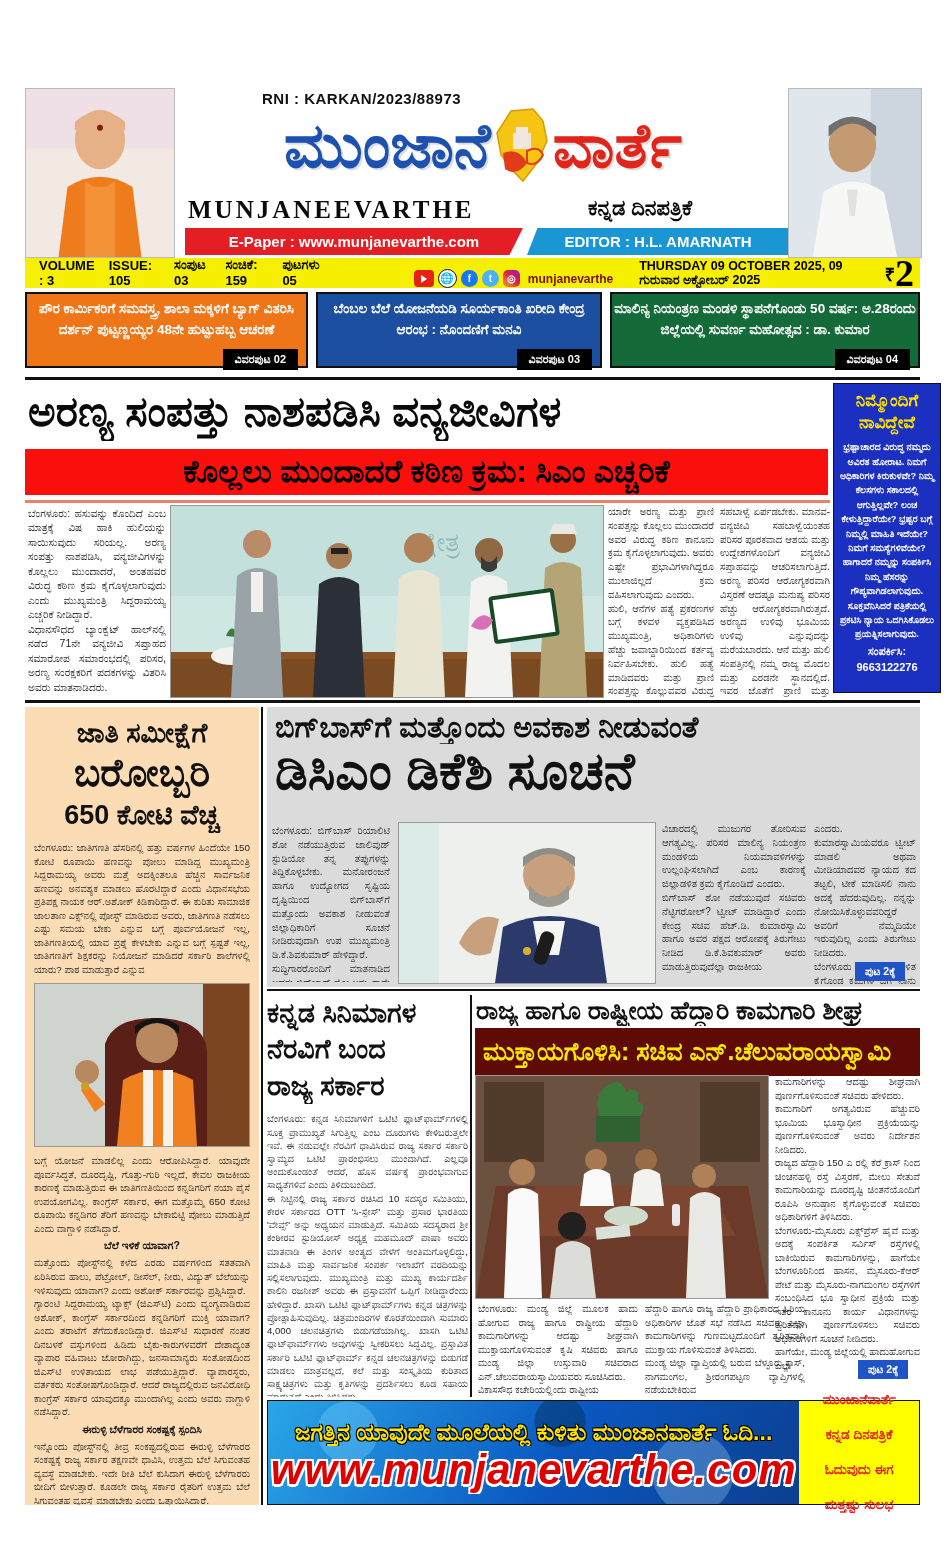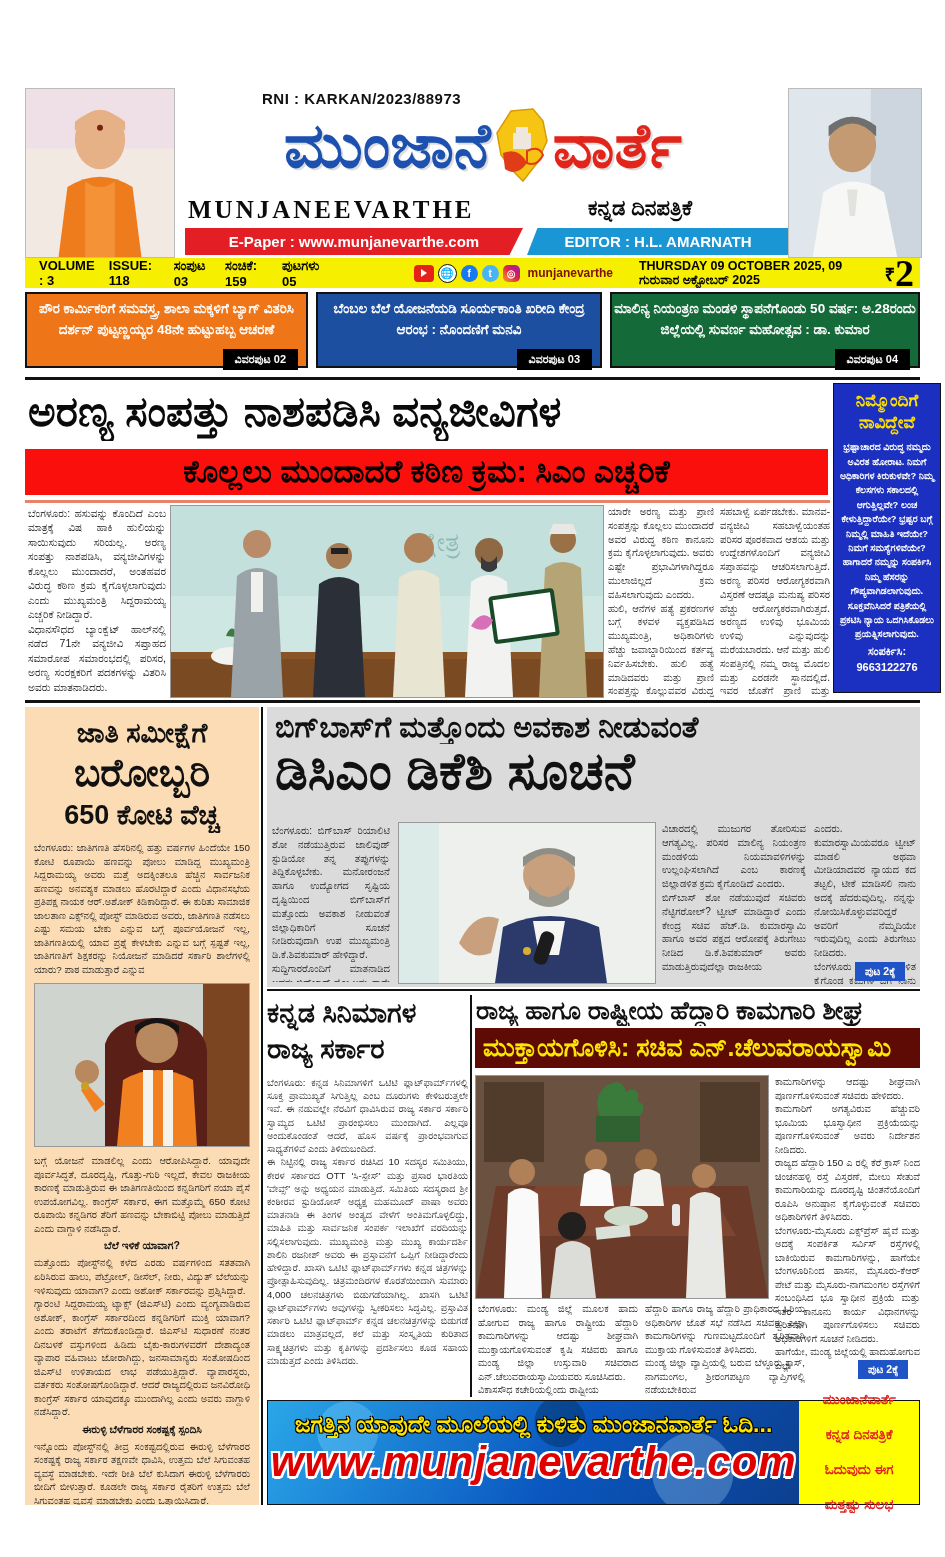--- a/index.html
+++ b/index.html
@@ -19,21 +19,21 @@
   #title-red{color:#e1251b;}
   #title-en{left:188px;top:196px;font-size:25px;font-weight:900;letter-spacing:3px;color:#0b0b0b;font-family:Liberation Serif, serif;}
   #tagline{left:588px;top:196px;font-size:21px;font-weight:900;color:#0b0b0b;}
   .mast-bar{top:228px;height:27px;color:#fff;font-size:15px;font-weight:bold;
             display:flex;align-items:center;justify-content:center;}
   #epaper-bar{left:185px;width:338px;background:#e31e25;clip-path:polygon(0 0,100% 0,96% 100%,0 100%);}
   #editor-bar{left:527px;width:262px;background:#1b96d4;clip-path:polygon(4% 0,100% 0,100% 100%,0 100%);}
 
   
   #infobar{left:25px;top:258px;width:895px;height:30px;background:#f7ef00;
-           display:flex;align-items:center;font-size:13px;font-weight:bold;color:#000;}
+           display:flex;align-items:flex-end;font-size:13px;font-weight:bold;color:#000;}
   #infobar .seg{margin-left:14px;}
   #icons{display:flex;align-items:center;gap:4px;margin-left:90px;}
   .sicon{width:17px;height:17px;border-radius:50%;display:flex;align-items:center;justify-content:center;
          color:#fff;font-size:10px;font-weight:bold;}
   .yt{width:20px;border-radius:4px;background:#e62117;}
   .yt::before{content:"";display:block;width:0;height:0;border-left:6px solid #fff;border-top:4px solid transparent;border-bottom:4px solid transparent;}
   .globe{background:#fff;color:#111;border:1px solid #111;font-size:11px;}
   .fb{background:#1877f2;}
   .tw{background:#4ab3f4;}
   .ig{border-radius:5px;background:linear-gradient(45deg,#f09433,#e6683c,#dc2743,#bc1888,#8a3ab9);}
@@ -98,37 +98,37 @@
   #hr3{left:267px;top:989px;width:653px;height:2px;}
 
   
   #cinema{left:267px;top:995px;width:201px;height:402px;overflow:hidden;}
   .cin-h{font-size:27px;font-weight:900;line-height:1.35;}
   #cinema .bodytxt{font-size:9.6px;margin-top:8px;}
   #vdiv2{left:470px;top:995px;width:1.5px;height:402px;background:#111;}
 
   
   #hw-head{left:476px;top:996px;width:444px;font-size:25px;font-weight:900;}
-  #hw-bar{left:475px;top:1028px;width:445px;height:40px;background:#5e0a05;color:#ffe800;
+  #hw-bar{left:475px;top:1028px;width:445px;height:48px;background:#5e0a05;color:#ffe800;
           font-size:25px;font-weight:900;display:flex;align-items:center;padding-left:8px;box-sizing:border-box;}
   #meeting-photo{left:475px;top:1075px;width:292px;height:222px;border:1px solid #999;}
   #hw-colr{left:775px;top:1075px;width:145px;height:318px;overflow:hidden;font-size:9.8px;}
   #hw-cola{left:478px;top:1302px;width:160px;height:95px;overflow:hidden;font-size:9.8px;}
   #hw-colb{left:645px;top:1302px;width:160px;height:95px;overflow:hidden;font-size:9.8px;}
   #hw-badge{left:858px;top:1360px;}
 
   
   #banner{left:267px;top:1400px;width:653px;height:105px;display:flex;border:1px solid #111;box-sizing:border-box;}
   #banner-blue{width:533px;height:100%;position:relative;text-align:center;
     background:
       radial-gradient(circle at 15% 30%,#7fd8ff55 0 30px,transparent 31px),
       radial-gradient(circle at 80% 70%,#bfeaff44 0 40px,transparent 41px),
       radial-gradient(circle at 55% 20%,#03336688 0 25px,transparent 26px),
       linear-gradient(120deg,#2aa6e8,#0a57c0 55%,#0c3f8f);}
-  #banner-line1{margin-top:10px;font-size:23px;font-weight:900;color:#ffe400;
+  #banner-line1{margin-top:18px;font-size:23px;font-weight:900;color:#ffe400;
       text-shadow:-1px -1px 0 #000,1px -1px 0 #000,-1px 1px 0 #000,1px 1px 0 #000;}
   #banner-url{font-size:42px;font-weight:900;font-style:italic;color:#e00000;letter-spacing:1px;
       text-shadow:-2px -2px 0 #fff,2px -2px 0 #fff,-2px 2px 0 #fff,2px 2px 0 #fff,0 3px 0 #fff;}
   #banner-box{width:120px;height:100%;background:#ffff00;display:flex;flex-direction:column;
       align-items:center;justify-content:center;gap:19px;}
   #banner-box div{color:#e02020;font-size:13.5px;font-weight:900;}
 
   
   .ph svg{width:100%;height:100%;display:block;}
 </style>
@@ -177,21 +177,21 @@
       <rect x="62" y="0" width="38" height="127" fill="#cdd6de"></rect>
       <ellipse cx="48" cy="42" rx="18" ry="21" fill="#c49a72"></ellipse>
       <path d="M30 36 Q48 16 66 36 L66 28 Q48 14 30 28 Z" fill="#6f6f6f"></path>
       <path d="M18 127 L26 78 Q48 62 72 78 L82 127 Z" fill="#f7f7f5"></path>
       <path d="M44 76 L52 76 L50 96 L46 96 Z" fill="#e2e2de"></path>
     </svg>
   </div>
 
   <div class="abs" id="infobar">
     <span class="seg">VOLUME : 3</span>
-    <span class="seg">ISSUE: 118</span>
+    <span class="seg">ISSUE: 105</span>
     <span class="seg">ಸಂಪುಟ 03</span>
     <span class="seg">ಸಂಚಿಕೆ: 159</span>
     <span class="seg">ಪುಟಗಳು 05</span>
     <span id="icons">
       <span class="sicon yt"></span>
       <span class="sicon globe">🌐</span>
       <span class="sicon fb">f</span>
       <span class="sicon tw">t</span>
       <span class="sicon ig">◎</span>
       <span id="handle">munjanevarthe</span>
@@ -324,20 +324,21 @@
   <div class="abs bodytxt just preline" id="bb-col2">ವಿಚಾರದಲ್ಲಿ ಮುಜುಗರ ತೋರಿಸುವ ಆಗತ್ಯವಿಲ್ಲ. ಪರಿಸರ ಮಾಲಿನ್ಯ ನಿಯಂತ್ರಣ ಮಂಡಳಿಯ ನಿಯಮಾವಳಿಗಳನ್ನು ಉಲ್ಲಂಘಿಸಲಾಗಿದೆ ಎಂಬ ಕಾರಣಕ್ಕೆ ಜಿಲ್ಲಾಡಳಿತ ಕ್ರಮ ಕೈಗೊಂಡಿದೆ ಎಂದರು.
 ಬಿಗ್‌ಬಾಸ್ ಶೋ ನಡೆಯುವುದೆ ಸಚಿವರು ನೆಟ್ಟಿಗರೋಲ್? ಟ್ವೀಟ್ ಮಾಡಿದ್ದಾರೆ ಎಂದು ಕೇಂದ್ರ ಸಚಿವ ಹೆಚ್.ಡಿ. ಕುಮಾರಸ್ವಾಮಿ ಹಾಗೂ ಅವರ ಪಕ್ಷದ ಆರೋಪಕ್ಕೆ ತಿರುಗೇಟು ನೀಡಿದ ಡಿ.ಕೆ.ಶಿವಕುಮಾರ್ ಅವರು ಮಾಡುತ್ತಿರುವುದೆಲ್ಲಾ ರಾಜಕೀಯ</div>
   <div class="abs bodytxt just preline" id="bb-col3">ಎಂದರು. ಕುಮಾರಸ್ವಾಮಿಯವರೂ ಟ್ವೀಟ್ ಮಾಡಲಿ ಅಥವಾ ಮೀಡಿಯಾದವರ ನ್ಯಾಯದ ಕದ ತಟ್ಟಲಿ, ಟೀಕೆ ಮಾಡಿಸಲಿ ನಾನು ಅದಕ್ಕೆ ಹೆದರುವುದಿಲ್ಲ. ನನ್ನನ್ನು ನೋಯಿಸಿಕೊಳ್ಳುವವರಿದ್ದರೆ ಅವರಿಗೆ ನೆಮ್ಮದಿಯೇ ಇರುವುದಿಲ್ಲ ಎಂದು ತಿರುಗೇಟು ನೀಡಿದರು.
 ಬೆಂಗಳೂರು ದಕ್ಷಿಣ ಜಿಲ್ಲಾಡಳಿತ ಕೈಗೊಂಡ ಕ್ರಮಗಳ ಬಗ್ಗೆ ನಾನು ಮಾಹಿತಿ ಪಡೆದಿದ್ದೇನೆ. ಉದ್ಯೋಗ ಸೃಷ್ಟಿ ಬಹಳ ಮುಖ್ಯ, ಮನೋರಂಜನಾ ಚಟುವಟಿಕೆಗಳು</div>
   <div class="abs morebadge" id="bb-badge">ಪುಟ 2ಕ್ಕೆ</div>
 
   <div class="abs hr" id="hr3"></div>
 
   <div class="abs" id="cinema">
     <div class="cin-h nowrap">ಕನ್ನಡ ಸಿನಿಮಾಗಳ</div>
+    <div class="cin-h nowrap">ನೆರವಿಗೆ ಬಂದ</div>
     <div class="cin-h nowrap">ರಾಜ್ಯ ಸರ್ಕಾರ</div>
     <div class="bodytxt just preline">ಬೆಂಗಳೂರು: ಕನ್ನಡ ಸಿನಿಮಾಗಳಿಗೆ ಒಟಿಟಿ ಪ್ಲಾಟ್‌ಫಾರ್ಮ್‌ಗಳಲ್ಲಿ ಸೂಕ್ತ ಪ್ರಾಮುಖ್ಯತೆ ಸಿಗುತ್ತಿಲ್ಲ ಎಂಬ ದೂರುಗಳು ಕೇಳಿಬರುತ್ತಲೇ ಇವೆ. ಈ ನಡುವಲ್ಲೇ ನೆರವಿಗೆ ಧಾವಿಸಿರುವ ರಾಜ್ಯ ಸರ್ಕಾರ ಸರ್ಕಾರಿ ಸ್ವಾಮ್ಯದ ಒಟಿಟಿ ಪ್ರಾರಂಭಿಸಲು ಮುಂದಾಗಿದೆ. ಎಲ್ಲವೂ ಅಂದುಕೊಂಡಂತೆ ಆದರೆ, ಹೊಸ ವರ್ಷಕ್ಕೆ ಪ್ರಾರಂಭವಾಗುವ ಸಾಧ್ಯತೆಗಳಿವೆ ಎಂದು ತಿಳಿದುಬಂದಿದೆ.
 ಈ ನಿಟ್ಟಿನಲ್ಲಿ ರಾಜ್ಯ ಸರ್ಕಾರ ರಚಿಸಿದ 10 ಸದಸ್ಯರ ಸಮಿತಿಯು, ಕೇರಳ ಸರ್ಕಾರದ OTT 'ಸಿ-ಸ್ಪೇಸ್' ಮತ್ತು ಪ್ರಸಾರ ಭಾರತಿಯ 'ವೇವ್ಸ್' ಅನ್ನು ಅಧ್ಯಯನ ಮಾಡುತ್ತಿದೆ. ಸಮಿತಿಯ ಸದಸ್ಯರಾದ ಶ್ರೀ ಕಂಠೀರವ ಸ್ಟುಡಿಯೋಸ್ ಅಧ್ಯಕ್ಷ ಮಹಮೂದ್ ಪಾಷಾ ಅವರು ಮಾತನಾಡಿ ಈ ತಿಂಗಳ ಅಂತ್ಯದ ವೇಳೆಗೆ ಅಂತಿಮಗೊಳ್ಳಲಿದ್ದು, ಮಾಹಿತಿ ಮತ್ತು ಸಾರ್ವಜನಿಕ ಸಂಪರ್ಕ ಇಲಾಖೆಗೆ ವರದಿಯನ್ನು ಸಲ್ಲಿಸಲಾಗುವುದು. ಮುಖ್ಯಮಂತ್ರಿ ಮತ್ತು ಮುಖ್ಯ ಕಾರ್ಯದರ್ಶಿ ಶಾಲಿನಿ ರಜನೀಶ್ ಅವರು ಈ ಪ್ರಸ್ತಾವನೆಗೆ ಒಪ್ಪಿಗೆ ನೀಡಿದ್ದಾರೆಂದು ಹೇಳಿದ್ದಾರೆ. ಖಾಸಗಿ ಒಟಿಟಿ ಪ್ಲಾಟ್‌ಫಾರ್ಮ್‌ಗಳು ಕನ್ನಡ ಚಿತ್ರಗಳನ್ನು ಪ್ರೋತ್ಸಾಹಿಸುವುದಿಲ್ಲ. ಚಿತ್ರಮಂದಿರಗಳ ಕೊರತೆಯಿಂದಾಗಿ ಸುಮಾರು 4,000 ಚಲನಚಿತ್ರಗಳು ಬಿಡುಗಡೆಯಾಗಿಲ್ಲ. ಖಾಸಗಿ ಒಟಿಟಿ ಪ್ಲಾಟ್‌ಫಾರ್ಮ್‌ಗಳು ಅವುಗಳನ್ನು ಸ್ವೀಕರಿಸಲು ಸಿದ್ಧವಿಲ್ಲ. ಪ್ರಸ್ತಾವಿತ ಸರ್ಕಾರಿ ಒಟಿಟಿ ಪ್ಲಾಟ್‌ಫಾರ್ಮ್ ಕನ್ನಡ ಚಲನಚಿತ್ರಗಳನ್ನು ಬಿಡುಗಡೆ ಮಾಡಲು ಮಾತ್ರವಲ್ಲದೆ, ಕಲೆ ಮತ್ತು ಸಂಸ್ಕೃತಿಯ ಕುರಿತಾದ ಸಾಕ್ಷ್ಯಚಿತ್ರಗಳು ಮತ್ತು ಕೃತಿಗಳನ್ನು ಪ್ರದರ್ಶಿಸಲು ಕೂಡ ಸಹಾಯ ಮಾಡುತ್ತದೆ ಎಂದು ತಿಳಿಸಿದರು.</div>
   </div>
   <div class="abs" id="vdiv2"></div>
 
   <div class="abs nowrap" id="hw-head">ರಾಜ್ಯ ಹಾಗೂ ರಾಷ್ಟ್ರೀಯ ಹೆದ್ದಾರಿ ಕಾಮಗಾರಿ ಶೀಘ್ರ</div>
   <div class="abs nowrap" id="hw-bar">ಮುಕ್ತಾಯಗೊಳಿಸಿ: ಸಚಿವ ಎನ್.ಚೆಲುವರಾಯಸ್ವಾಮಿ</div>
   <div class="abs ph" id="meeting-photo">
     <svg viewBox="0 0 292 222" preserveAspectRatio="none">

